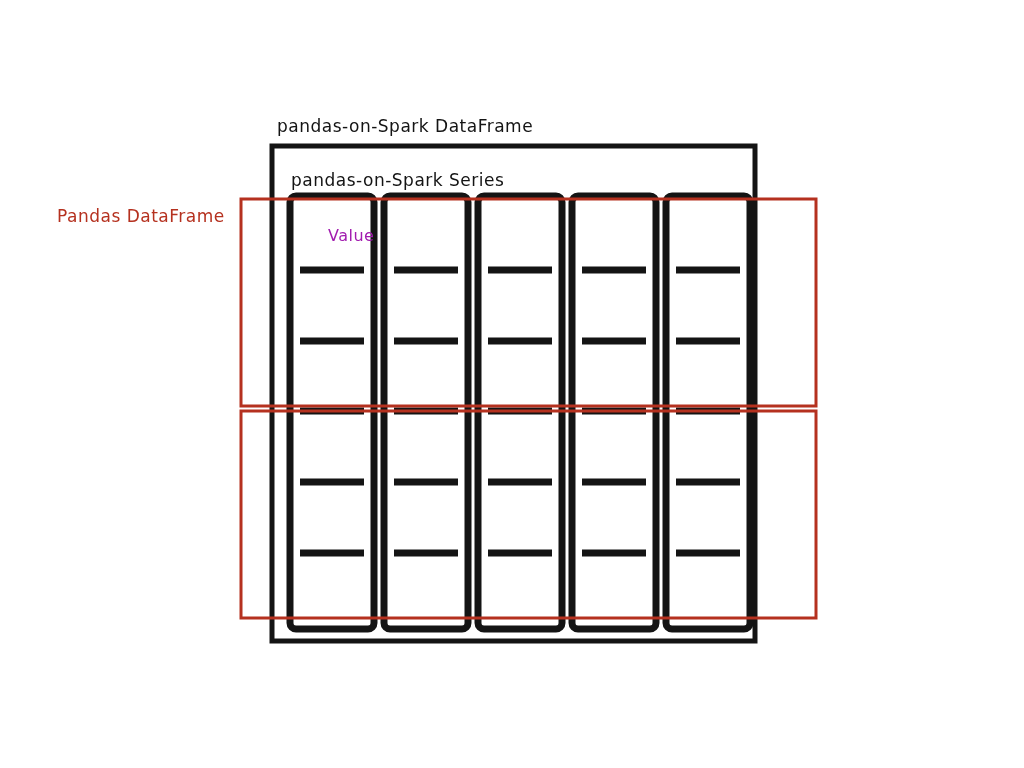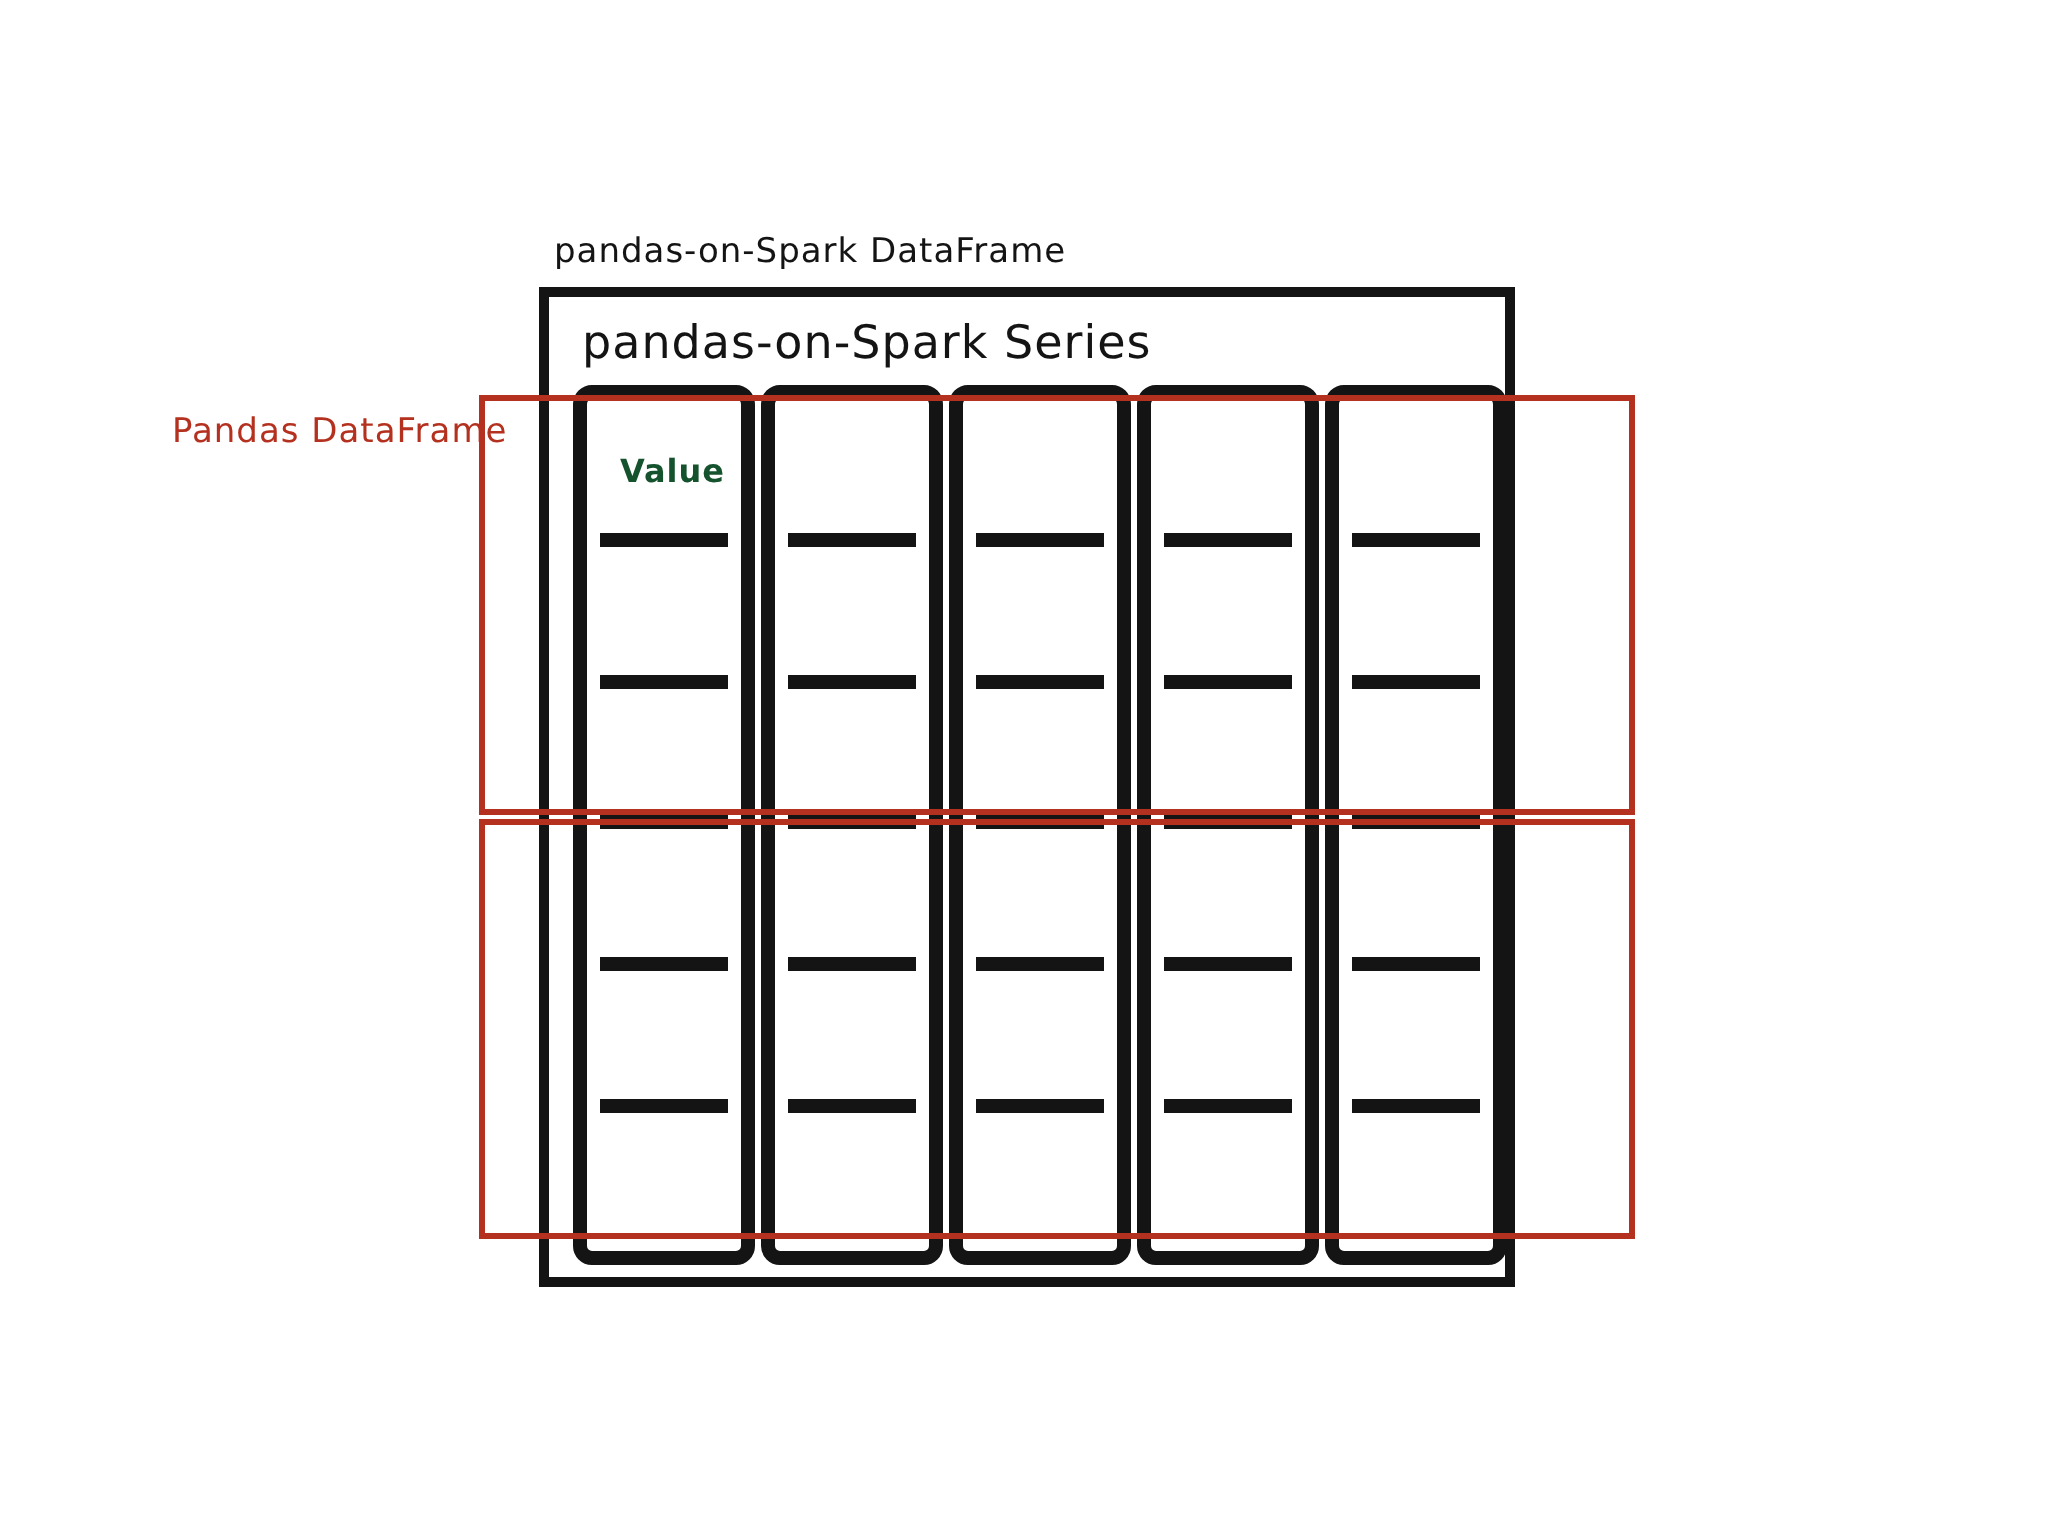--- a/index.html
+++ b/index.html
@@ -33,39 +33,37 @@
 
   #label-psdf {
     left: 277px;
     top: 116px;
     font-size: 17px;
     color: #141414;
   }
 
   #label-psseries {
     left: 291px;
-    top: 159px;
-    font-size: 23px;
+    top: 170px;
+    font-size: 17px;
     color: #141414;
   }
 
   #label-value {
-    left: 310px;
+    left: 328px;
     top: 226px;
     font-size: 16px;
-    color: #14532d;
-    font-weight: bold;
+    color: #a21caf;
   }
 
   #label-pandas-df {
     left: 57px;
     top: 206px;
     font-size: 17px;
     color: #b5311f;
-    margin-left: 29px;
   }
 </style>
 </head>
 <body>
 
 <svg id="canvas" viewBox="0 0 1024 768" xmlns="http://www.w3.org/2000/svg">
 
   <g>
     <rect x="272" y="146" width="483" height="495" fill="none" stroke="#141414" stroke-width="5"></rect>
   </g>

